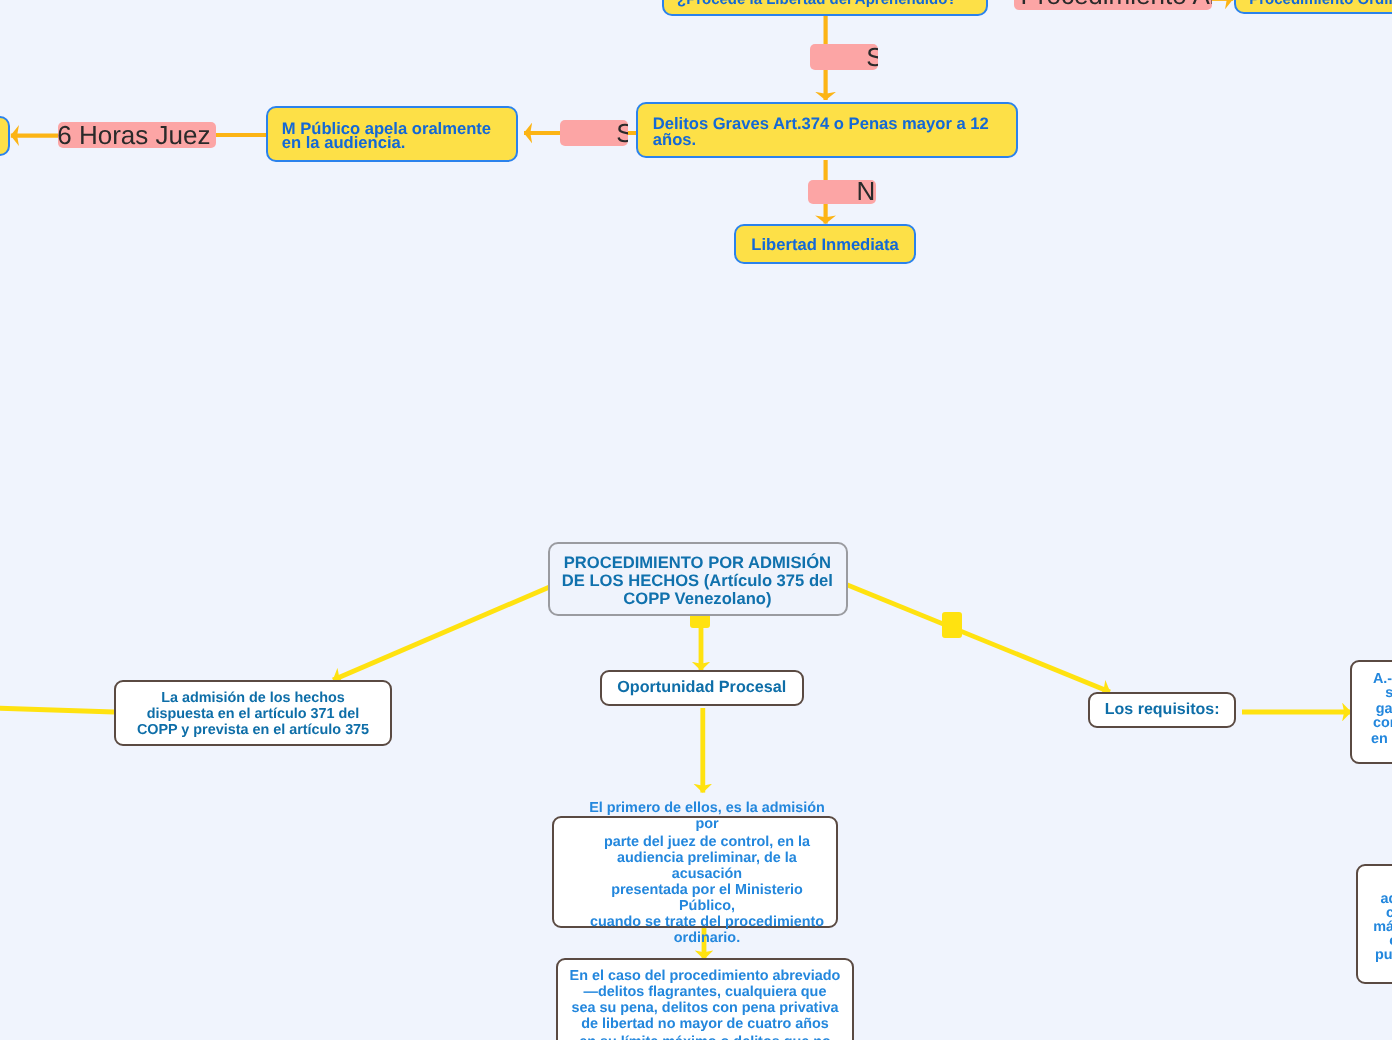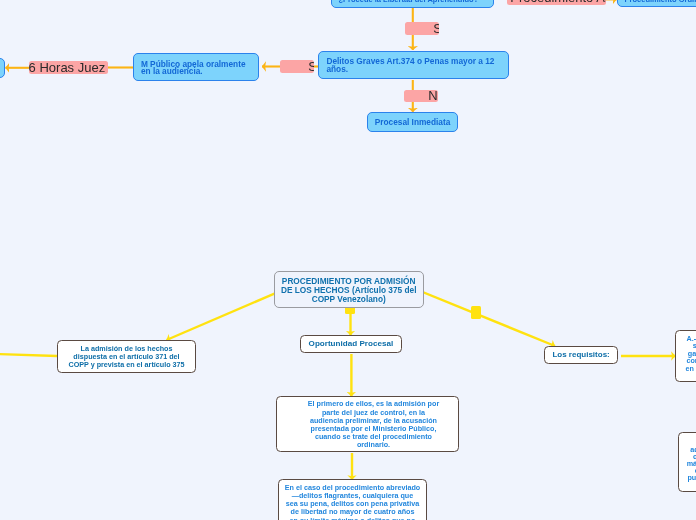--- a/index.html
+++ b/index.html
@@ -3,21 +3,21 @@
 <meta charset="utf-8">
 <style>
   html,body{margin:0;padding:0;}
   body{width:696px;height:520px;overflow:hidden;background:#f0f4fd;
        font-family:"Liberation Sans",sans-serif;}
   #canvas{position:relative;width:696px;height:520px;overflow:hidden;}
   svg.links{position:absolute;left:0;top:0;width:696px;height:520px;pointer-events:none;}
   .node{position:absolute;box-sizing:border-box;display:flex;align-items:center;
         justify-content:center;text-align:center;}
   .node span{display:block;width:100%;}
-  .nb{border:1.4px solid #2b82ec;background:#7dd3fc;border-radius:5px;color:#1368d6;
+  .nb{border:1.4px solid #2b82ec;background:#fde047;border-radius:5px;color:#1368d6;
       font-weight:bold;font-size:8.3px;line-height:7.5px;text-align:left;padding:0 7px;}
   .nb.ctr{text-align:center;padding:0 5px;}
   .nc{border:1.4px solid #5a4a42;background:#ffffff;border-radius:4.5px;color:#0e6ea8;
       font-weight:bold;font-size:7.2px;line-height:8.1px;padding:1.5px 3px 0;}
   .root{border:1.3px solid #9a9ba0;background:#eff3fc;border-radius:5px;color:#1071ad;
         font-weight:bold;font-size:8.3px;line-height:8.7px;padding:0 3px;margin-top:28px;}
   .lbl{position:absolute;box-sizing:border-box;background:#fca5a5;border-radius:2.5px;
        color:#2a2a2a;font-size:13px;display:flex;align-items:center;justify-content:center;
        font-family:"Liberation Sans",sans-serif;white-space:nowrap;overflow:hidden;padding-left:34px;}
 </style>
@@ -57,41 +57,41 @@
       <div class="node nb" style="left: -30px; top: 57.9px; width: 35px; height: 20.3px;">
         <span></span>
       </div>
       <div class="node nb" style="left: 132.9px; top: 53px; width: 126.2px; height: 28.3px;">
         <span style="transform: translateY(1.2px);">M Público apela oralmente<br>en la audiencia.</span>
       </div>
       <div class="node nb" style="left: 318.4px; top: 51.2px; width: 190.8px; height: 27.4px;">
         <span style="transform: translateY(1.4px);">Delitos Graves Art.374 o Penas mayor a 12<br>años.</span>
       </div>
       <div class="node nb ctr" style="left: 366.8px; top: 112.1px; width: 91.5px; height: 19.6px;">
-        <span style="transform: translateY(1.2px);">Procesal Inmediata</span>
+        <span style="transform: translateY(1.2px);">Libertad Inmediata</span>
       </div>
       <div class="node nb" style="line-height: 7.5px; font-size: 7.5px; left: 330.5px; top: -20px; width: 163.5px; height: 27.5px;">
         <span style="transform: translateY(5.8px);">¿Procede la Libertad del Aprehendido?</span>
       </div>
       <div class="node nb" style="line-height: 7.5px; font-size: 7.5px; left: 616.6px; top: -20px; width: 110px; height: 27px;">
         <span style="transform: translateY(5.8px);">Procedimiento Ordinario</span>
       </div>
       <div class="node root" style="left: 273.6px; top: 242.8px; width: 150.2px; height: 37.4px;">
         <span style="transform: translateY(0.8px);">PROCEDIMIENTO POR ADMISIÓN<br>DE LOS HECHOS (Artículo 375 del<br>COPP Venezolano)</span>
       </div>
       <div class="node nc" style="left: 57px; top: 340px; width: 139px; height: 33px;">
         <span>La admisión de los hechos<br>dispuesta en el artículo 371 del<br>COPP y prevista en el artículo 375</span>
       </div>
       <div class="node nc" style="line-height: 9px; font-size: 8.1px; left: 299.7px; top: 335.2px; width: 102.4px; height: 17.8px;">
         <span style="transform: translateY(-1.2px);">Oportunidad Procesal</span>
       </div>
       <div class="node nc" style="line-height: 9px; font-size: 8px; left: 544.2px; top: 345.7px; width: 73.8px; height: 18.8px;">
         <span style="transform: translateY(-1.2px); text-align: center;">Los requisitos:</span>
       </div>
-      <div class="node nc" style="color: rgb(35, 135, 221); left: 276px; top: 396px; width: 183px; height: 56px; padding-left: 15px;">
+      <div class="node nc" style="color: rgb(35, 135, 221); left: 276px; top: 408px; width: 143px; height: 56px; padding-left: 15px;">
         <span>El primero de ellos, es la admisión por<br>parte del juez de control, en la<br>audiencia preliminar, de la acusación<br>presentada por el Ministerio Público,<br>cuando se trate del procedimiento<br>ordinario.</span>
       </div>
       <div class="node nc" style="color: rgb(35, 135, 221); left: 278px; top: 479.4px; width: 149px; height: 89px;">
         <span>En el caso del procedimiento abreviado<br>—delitos flagrantes, cualquiera que<br>sea su pena, delitos con pena privativa<br>de libertad no mayor de cuatro años<br>en su límite máximo o delitos que no<br>ameriten pena privativa de libertad, la<br>admisión de los hechos tiene lugar en la<br>audiencia de juicio oral y público, una vez<br>presentada la acusación fiscal.</span>
       </div>
       <div class="node nc" style="color: rgb(35, 135, 221); line-height: 7.4px; left: 675.1px; top: 329.8px; width: 107px; height: 52.1px;">
         <span style="transform: translateY(-2.6px);">A.- El juez debe informar<br>sobre los derechos y<br>garantías que le asisten<br>contenidas en el artículo<br>en el artículo 49 ordinal 5</span>
       </div>
       <div class="node nc" style="color: rgb(35, 135, 221); line-height: 6.9px; left: 677.5px; top: 432.2px; width: 107px; height: 60.3px;">
         <span style="transform: translateY(-2.5px);">B.- Que el acusado<br>manifieste su<br>admisión de los hechos<br>con la pena a imponer<br>máxima de la pena que se<br>cualquiera que sea la<br>puede imponérsele por el<br>acusado en su caso</span>

